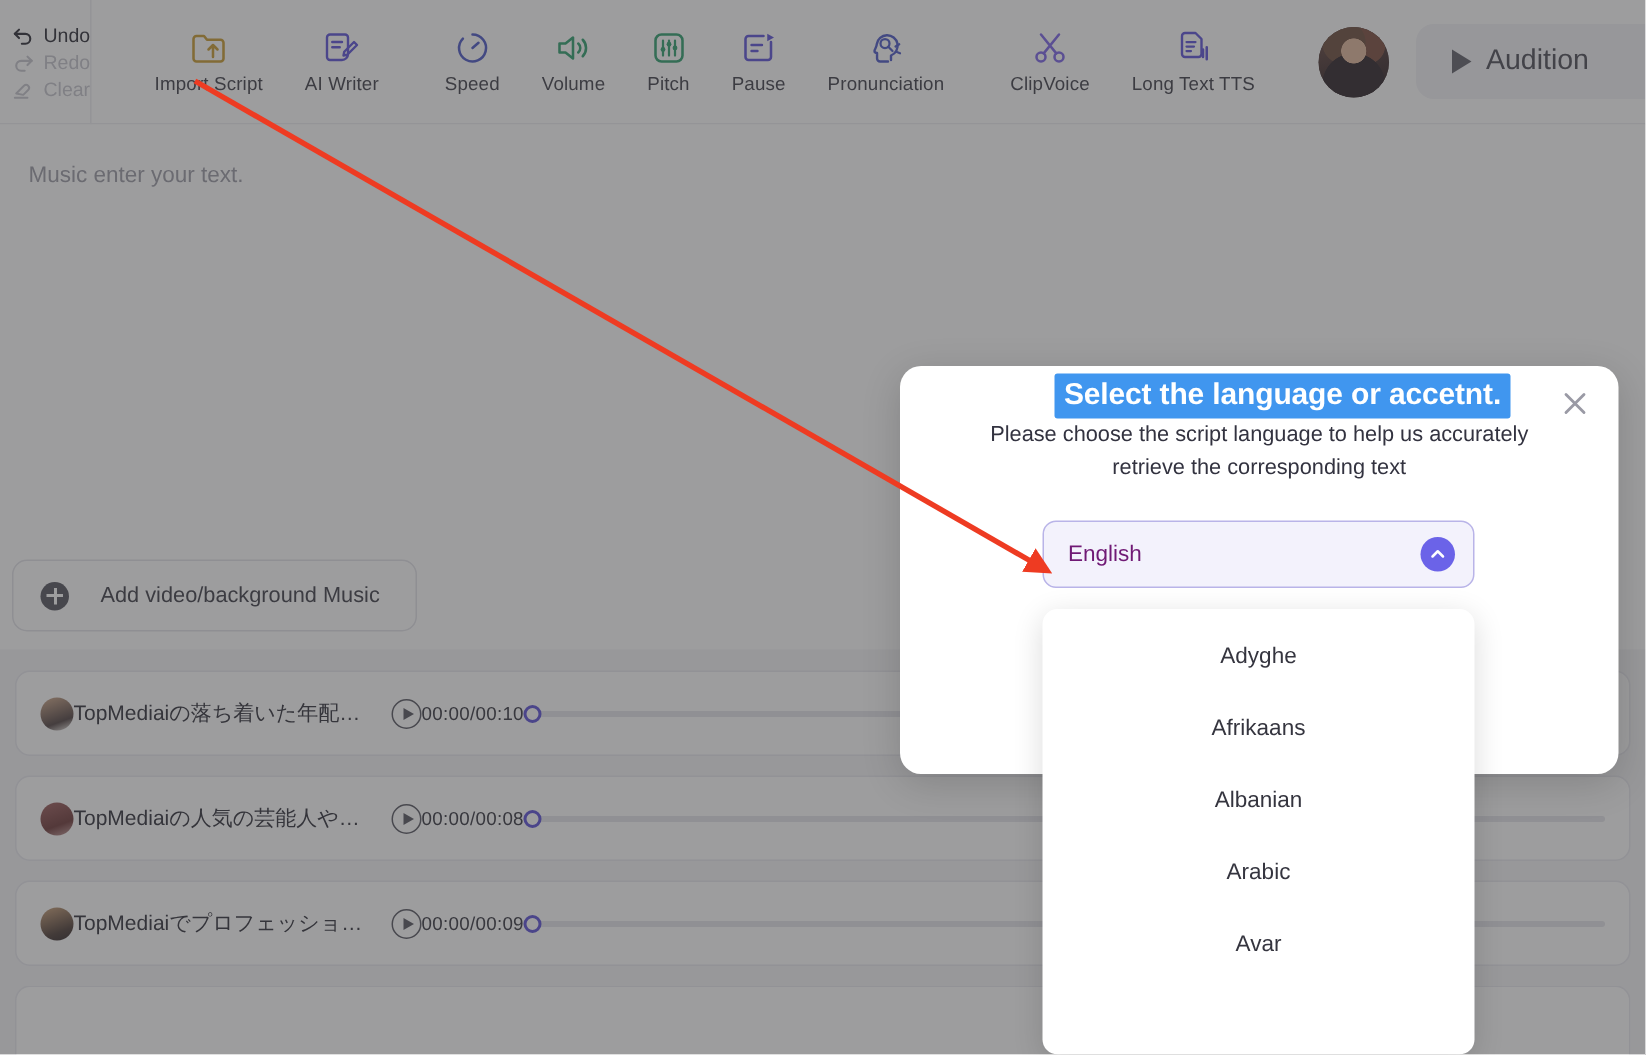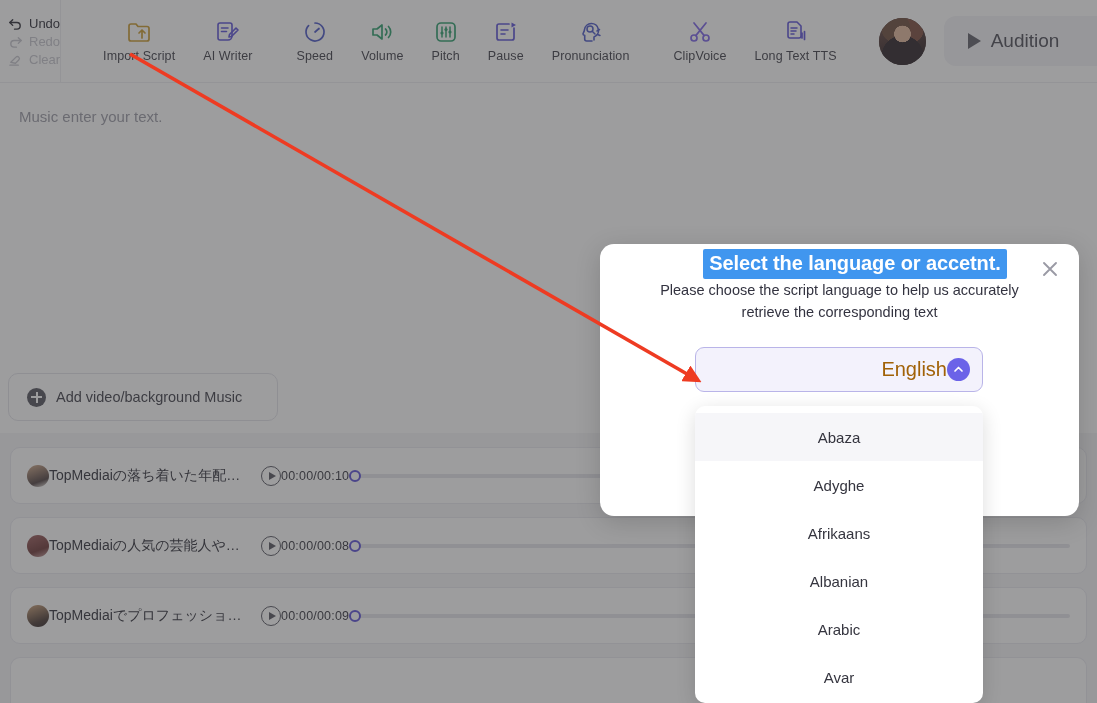--- a/index.html
+++ b/index.html
@@ -103,21 +103,21 @@
   }
   .placeholder-text {
     position: absolute; left: 19px; top: 25px;
     font-size: 15px; color: #9a9aa5;
   }
   .add-media-btn {
     position: absolute; left: 8px; top: 290px;
     width: 270px; height: 48px;
     border: 1px solid #e2e2e8;
     border-radius: 10px;
-    display: flex; align-items: center; gap: 10px;
+    display: flex; align-items: center; gap: 21px;
     padding-left: 18px;
     background: #fff;
     cursor: pointer;
   }
   .plus-circle {
     width: 19px; height: 19px; border-radius: 50%;
     background: #53535d; position: relative; flex: 0 0 auto;
   }
   .plus-circle::before, .plus-circle::after {
     content: ""; position: absolute; background: #fff;
@@ -233,21 +233,21 @@
   .select-box {
     position: absolute; left: 95px; top: 103px;
     width: 288px; height: 45px;
     border: 1px solid #b9b4e8;
     background: #f3f2fc;
     border-radius: 9px;
     display: flex; align-items: center;
     padding: 0 12px 0 16px;
     cursor: pointer;
   }
-  .select-value { font-size: 20px; color: #a16207; flex: 1 1 auto; text-align: right; }
+  .select-value { font-size: 15px; color: #701a75; flex: 1 1 auto; }
   .select-caret {
     width: 23px; height: 23px; border-radius: 50%;
     background: #6b63e8; flex: 0 0 auto;
     display: flex; align-items: center; justify-content: center;
   }
   .select-caret svg { display: block; }
 
   
   .dropdown {
     position: absolute; left: 695px; top: 406px;
@@ -468,21 +468,20 @@
       <span class="select-value">English</span>
       <span class="select-caret">
         <svg width="13" height="13" viewBox="0 0 13 13">
           <path d="M3 8 L6.5 4.5 L10 8" fill="none" stroke="#ffffff" stroke-width="1.7" stroke-linecap="round" stroke-linejoin="round"></path>
         </svg>
       </span>
     </div>
   </div>
 
   <div class="dropdown">
-    <div class="dd-item highlighted">Abaza</div>
     <div class="dd-item">Adyghe</div>
     <div class="dd-item">Afrikaans</div>
     <div class="dd-item">Albanian</div>
     <div class="dd-item">Arabic</div>
     <div class="dd-item">Avar</div>
   </div>
 
   <svg class="annot" viewBox="0 0 1097 703">
     <defs>
       <marker id="ah" markerWidth="5" markerHeight="5" refX="2.6" refY="2.5" orient="auto">

